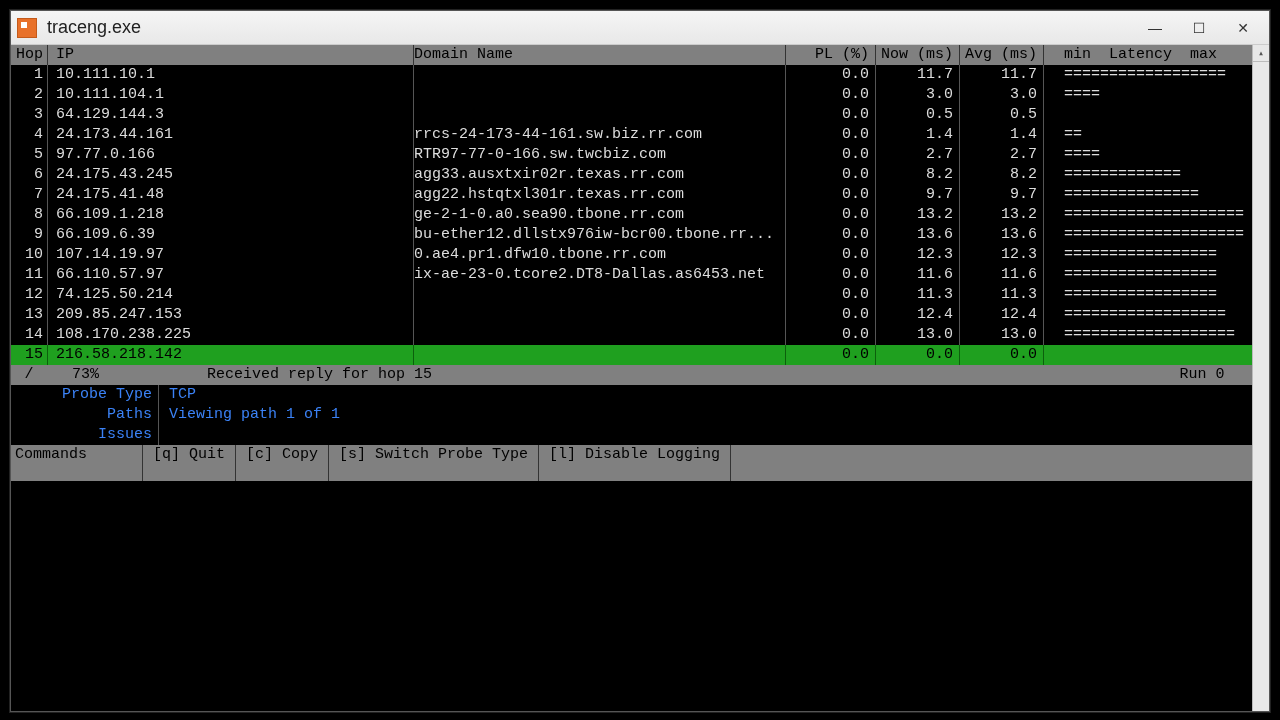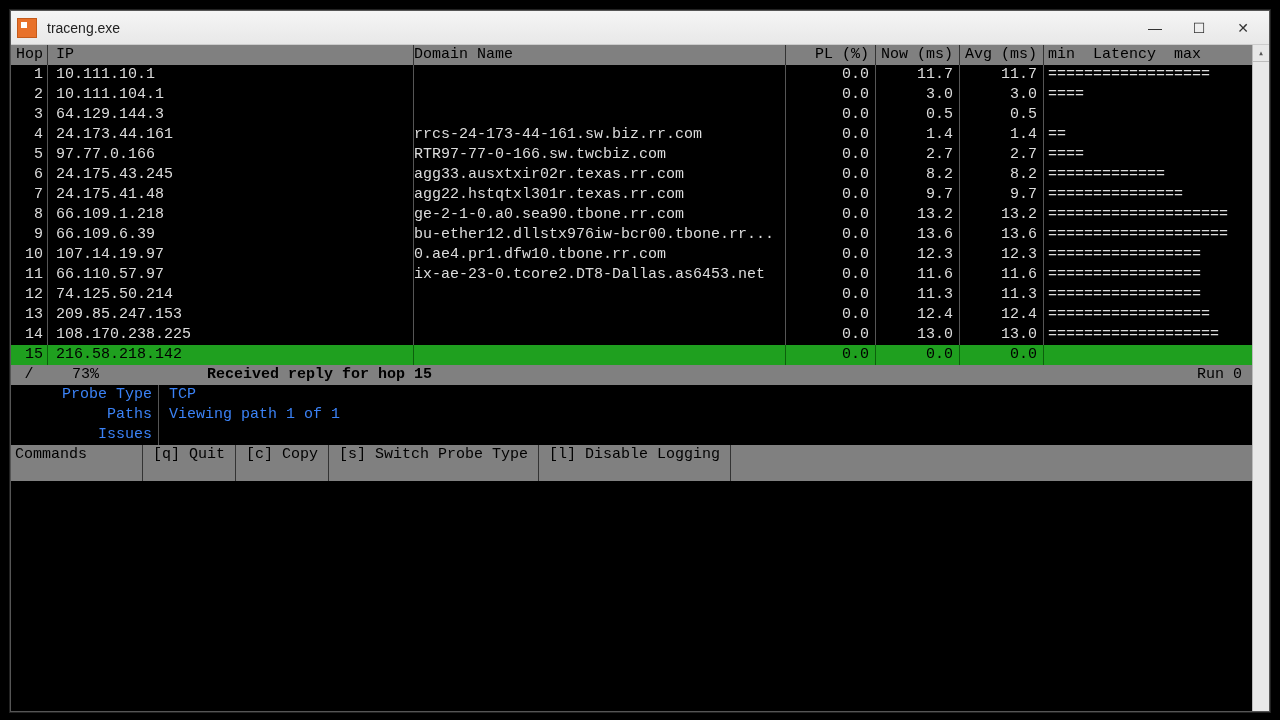--- a/index.html
+++ b/index.html
@@ -1,52 +1,52 @@
 <!DOCTYPE html>
 <html><head>
 <meta charset="utf-8">
 <style>
   * { margin: 0; padding: 0; box-sizing: border-box; }
   html, body { width: 1280px; height: 720px; background: #000; font-family: Consolas, "Courier New", monospace; font-size: 15px; overflow: hidden; }
   .window { width: 1260px; height: 702px; margin: 10px auto 0; background: #000; border: 1px solid #555; box-shadow: 0 0 0 1px #222; position: relative; }
   .titlebar { height: 34px; background: linear-gradient(#f5f5f5,#e8e8e8); display: flex; align-items: center; padding: 0 6px; border-bottom: 1px solid #ccc; }
   .titlebar .icon { width: 20px; height: 20px; background: #e8712a; border: 1px solid #c45a1a; margin-right: 10px; position: relative; }
   .titlebar .icon::after { content:""; position:absolute; left:3px; top:3px; width:6px; height:6px; background:#fff; }
-  .titlebar .title { flex: 1; color: #222; font-family: "Segoe UI", Arial, sans-serif; font-size: 14px; }
+  .titlebar .title { flex: 1; color: #222; font-family: "Segoe UI", Arial, sans-serif; font-size: 18px; }
   .titlebar .winbtns { display: flex; gap: 24px; margin-right: 10px; }
   .titlebar .winbtn { width: 20px; height: 20px; display: flex; align-items: center; justify-content: center; color: #333; font-family: Arial, sans-serif; font-size: 14px; cursor: pointer; }
   .content { display: flex; height: calc(100% - 34px); }
   .main { flex: 1; background: #000; color: #ddd; }
   .scrollbar { width: 17px; background: #e8e8e8; position: relative; border-left: 1px solid #bbb; }
   .scrollbar .arrowup { height: 17px; display:flex; align-items:center; justify-content:center; color:#555; font-size:10px; border-bottom:1px solid #bbb; }
   .row { display: flex; height: 20px; line-height: 20px; white-space: pre; }
   .header-row { background: #808080; color: #000; }
   .status-row { background: #808080; color: #000; }
   .hl { background: #1fa01f; color: #000; }
   
   .c-hop   { width: 36px; text-align: right; padding-right: 4px; }
   .c-ip    { width: 366px; padding-left: 8px; }
   .c-dom   { width: 372px; }
   .c-pl    { width: 90px;  text-align: right; padding-right: 6px; }
   .c-now   { width: 84px;  text-align: right; padding-right: 6px; }
   .c-avg   { width: 84px;  text-align: right; padding-right: 6px; }
-  .c-lat   { width: 188px; padding-left: 4px; }
+  .c-lat   { width: 188px; padding-left: 20px; }
   .vsep { border-left: 1px solid #555; }
   .header-row .vsep { border-left: 1px solid #333; }
   .hl .vsep { border-left: 1px solid #0c600c; }
   .info-row { display:flex; height:20px; line-height:20px; background:#000; color:#3b82f6;margin-left:16px; }
   .info-label { width: 132px; text-align: right; padding-right: 6px; border-right: 1px solid #555; }
   .info-val { padding-left: 10px; }
   .cmd-row { display:flex; height:36px; line-height:20px; background:#808080; color:#000; }
   .cmd-label { width: 132px; padding-left: 4px; border-right:1px solid #333; }
   .cmd-item { padding: 0 10px; border-right:1px solid #333; }
   .status-spinner { width: 36px; text-align:center; }
   .status-pct { width: 60px; text-align:right; padding-right:8px; }
-  .status-msg { flex:1; padding-left: 100px; font-weight: bold; }
-  .status-run { width: 90px; text-align:right; padding-right: 10px; }
+  .status-msg { flex:1; padding-left: 100px; }
+  .status-run { width: 90px; text-align:center; padding-right: 10px; }
 </style>
 </head>
 <body>
 
 <div class="window">
   <div class="titlebar">
     <div class="icon"></div>
     <div class="title">traceng.exe</div>
     <div class="winbtns">
       <div class="winbtn">—</div>

